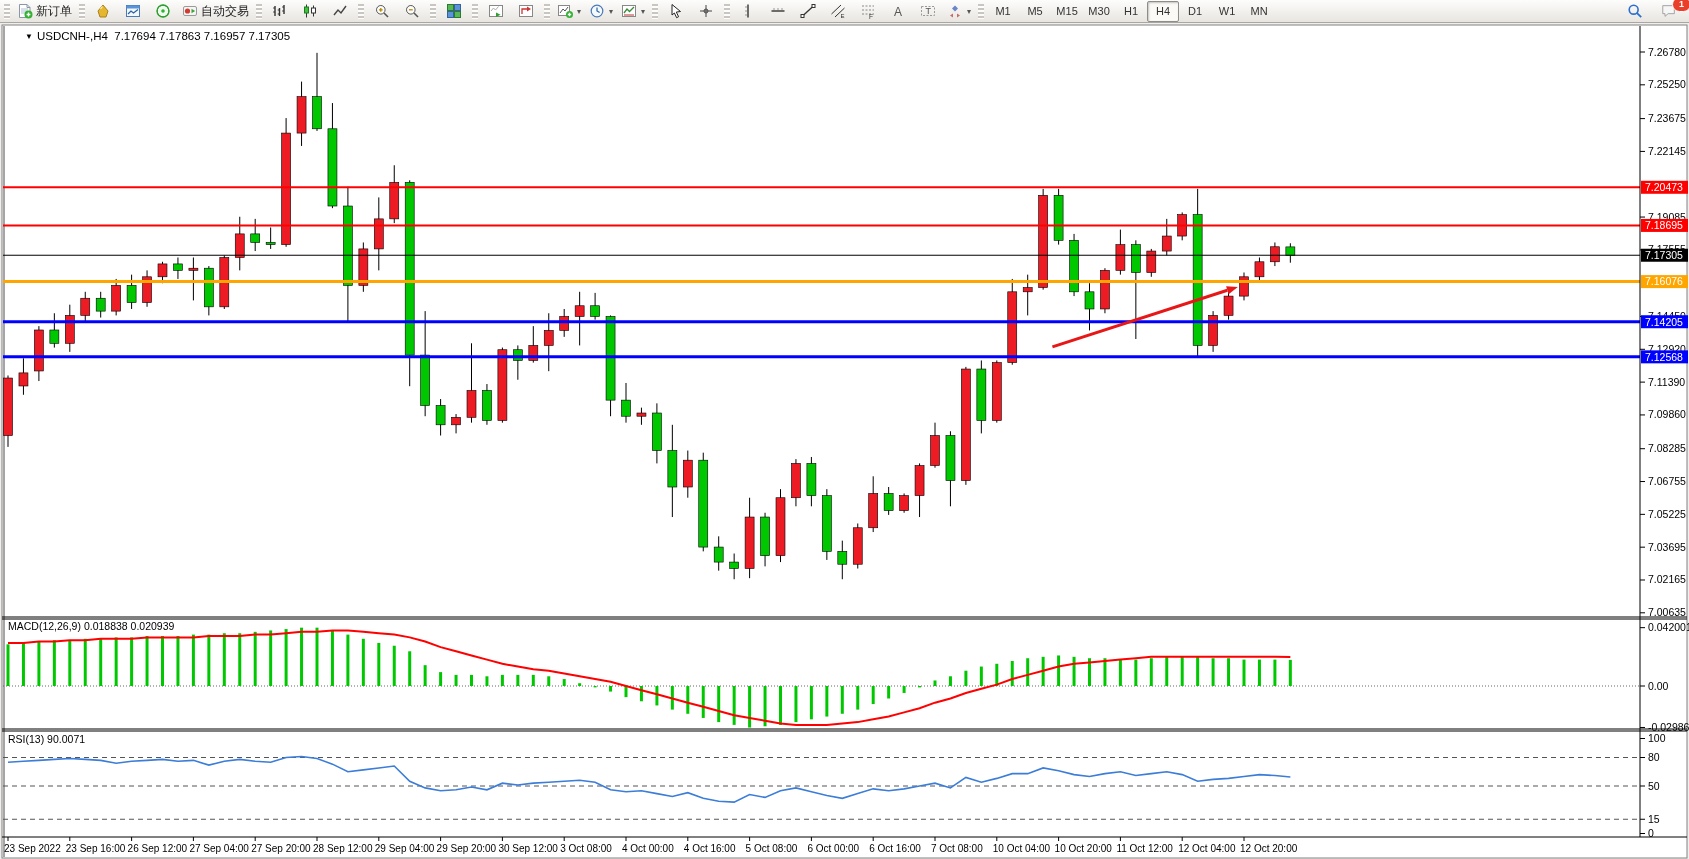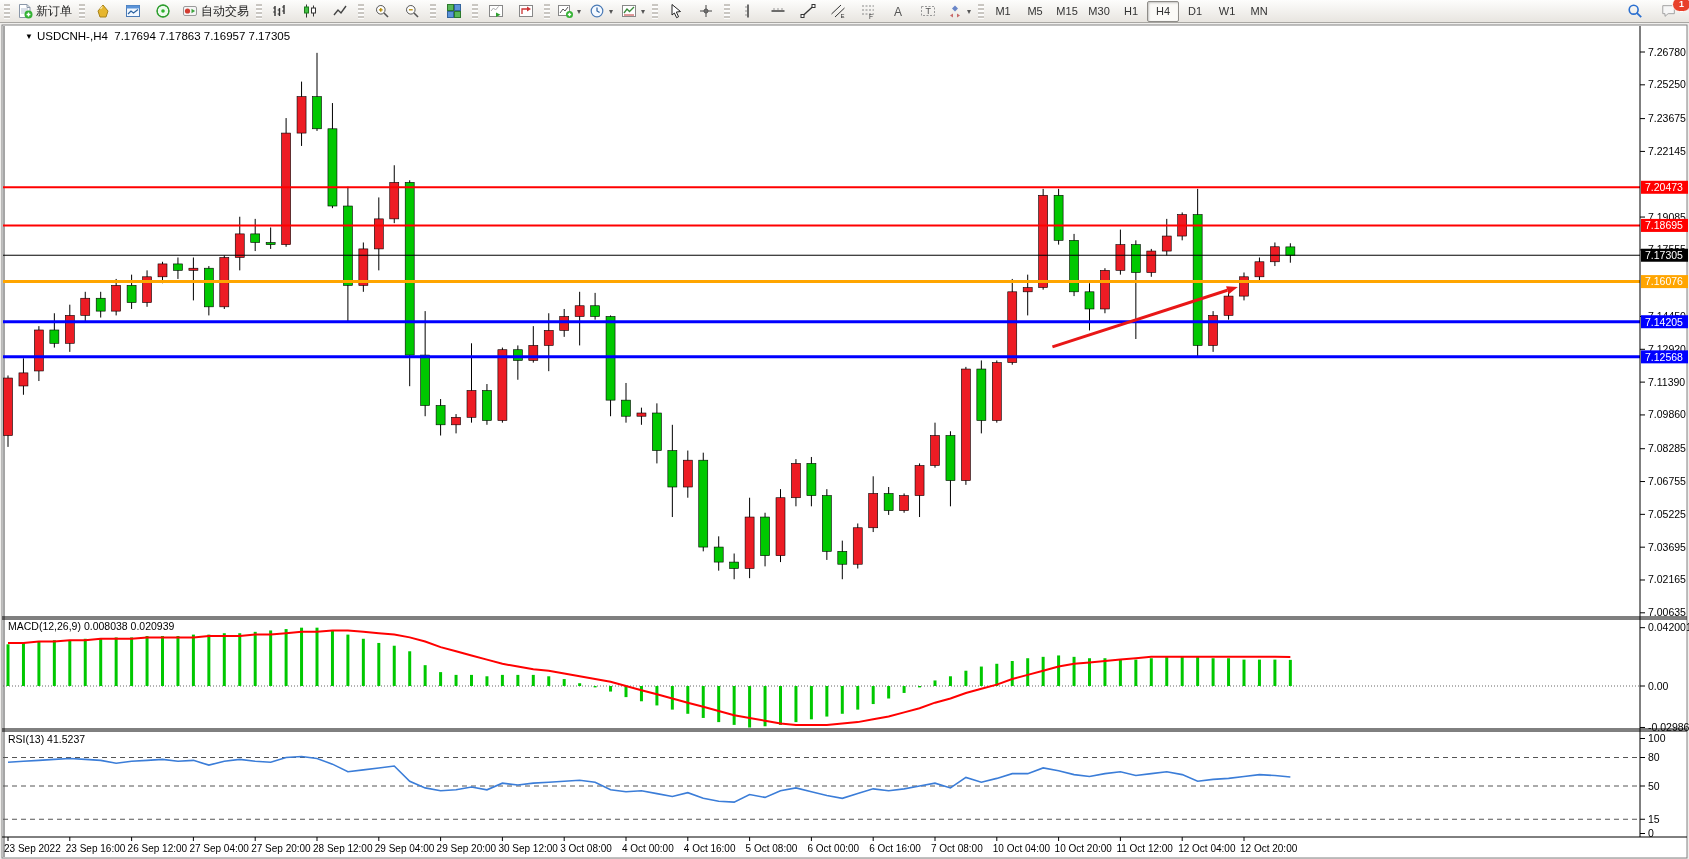--- a/index.html
+++ b/index.html
@@ -648,19 +648,19 @@
         <line x1="1244" y1="837" x2="1244" y2="841" stroke="#000"></line>
         <text x="1240" y="852" font-size="10" fill="#000">12 Oct 20:00</text>
       </g>
     </svg>
 
   <div class="ovl chart-title">
     <span class="tri">▼</span><span>USDCNH-,H4</span>&nbsp;&nbsp;<span>7.17694 7.17863 7.16957 7.17305</span>
   </div>
 
   <div class="ovl ind-label" style="left:8px;top:620px;">
-    <span>MACD(12,26,9)</span>&nbsp;<span>0.008038</span>&nbsp;<span>0.020939</span>
+    <span>MACD(12,26,9)</span>&nbsp;<span>0.018838</span>&nbsp;<span>0.020939</span>
   </div>
 
   <div class="ovl ind-label" style="left:8px;top:733px;">
-    <span>RSI(13)</span>&nbsp;<span>41.5237</span>
+    <span>RSI(13)</span>&nbsp;<span>90.0071</span>
   </div>
 </div>
 
 </body></html>

